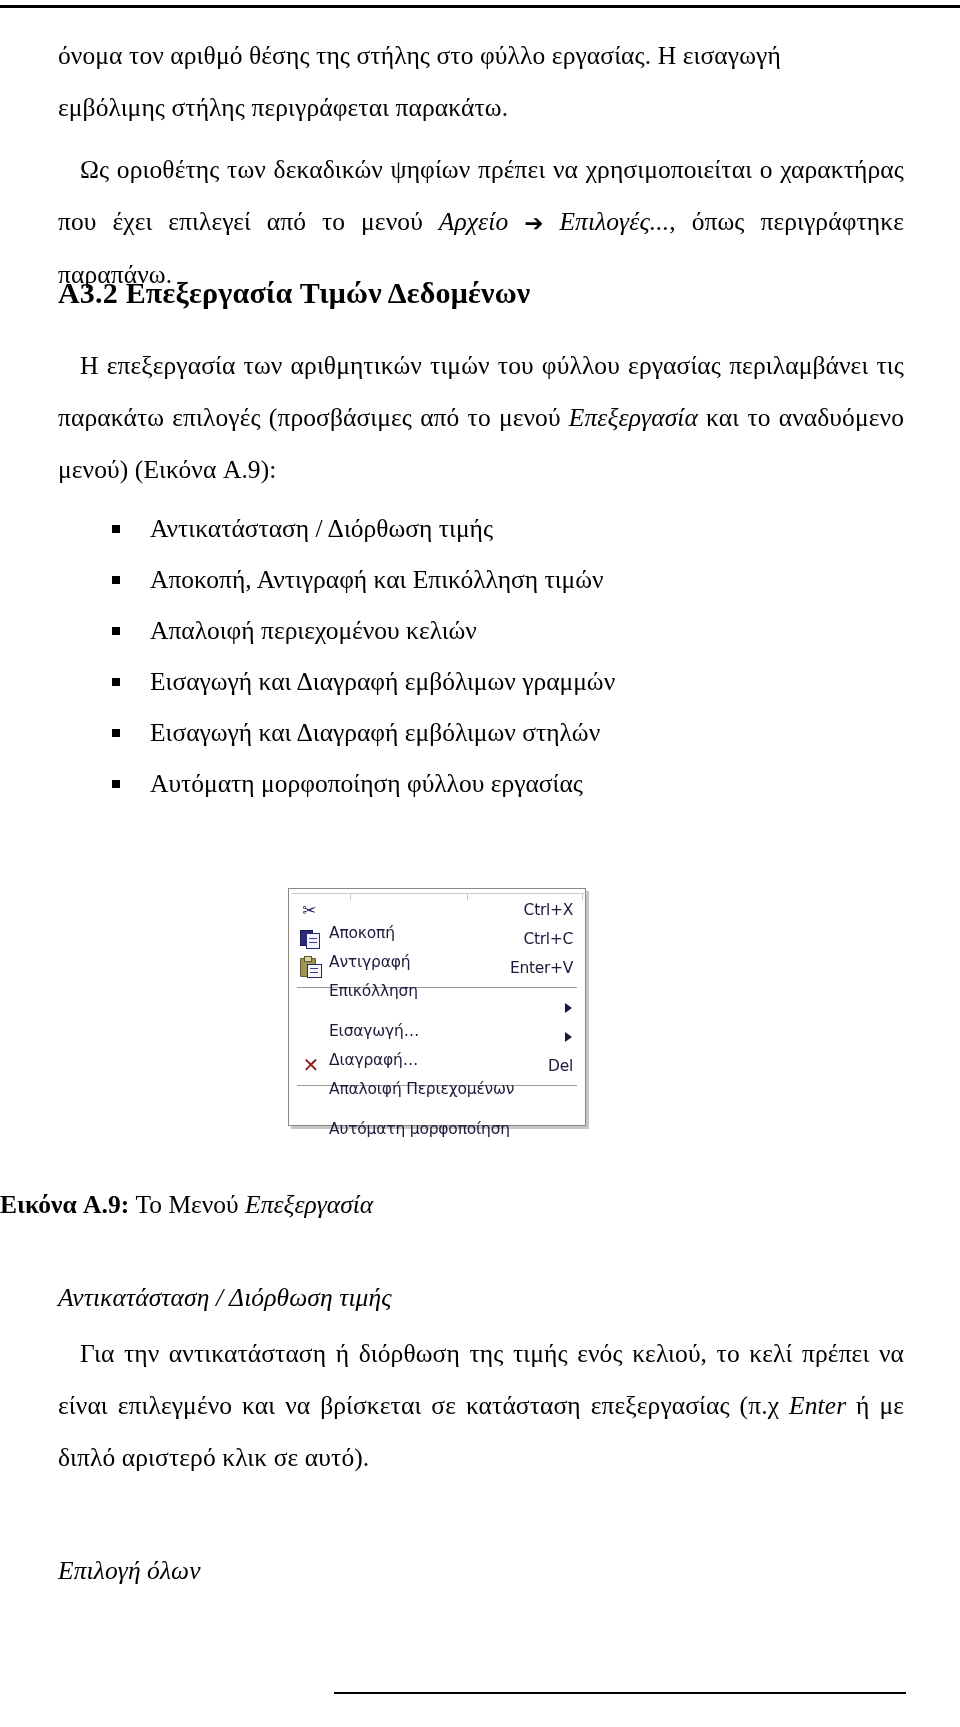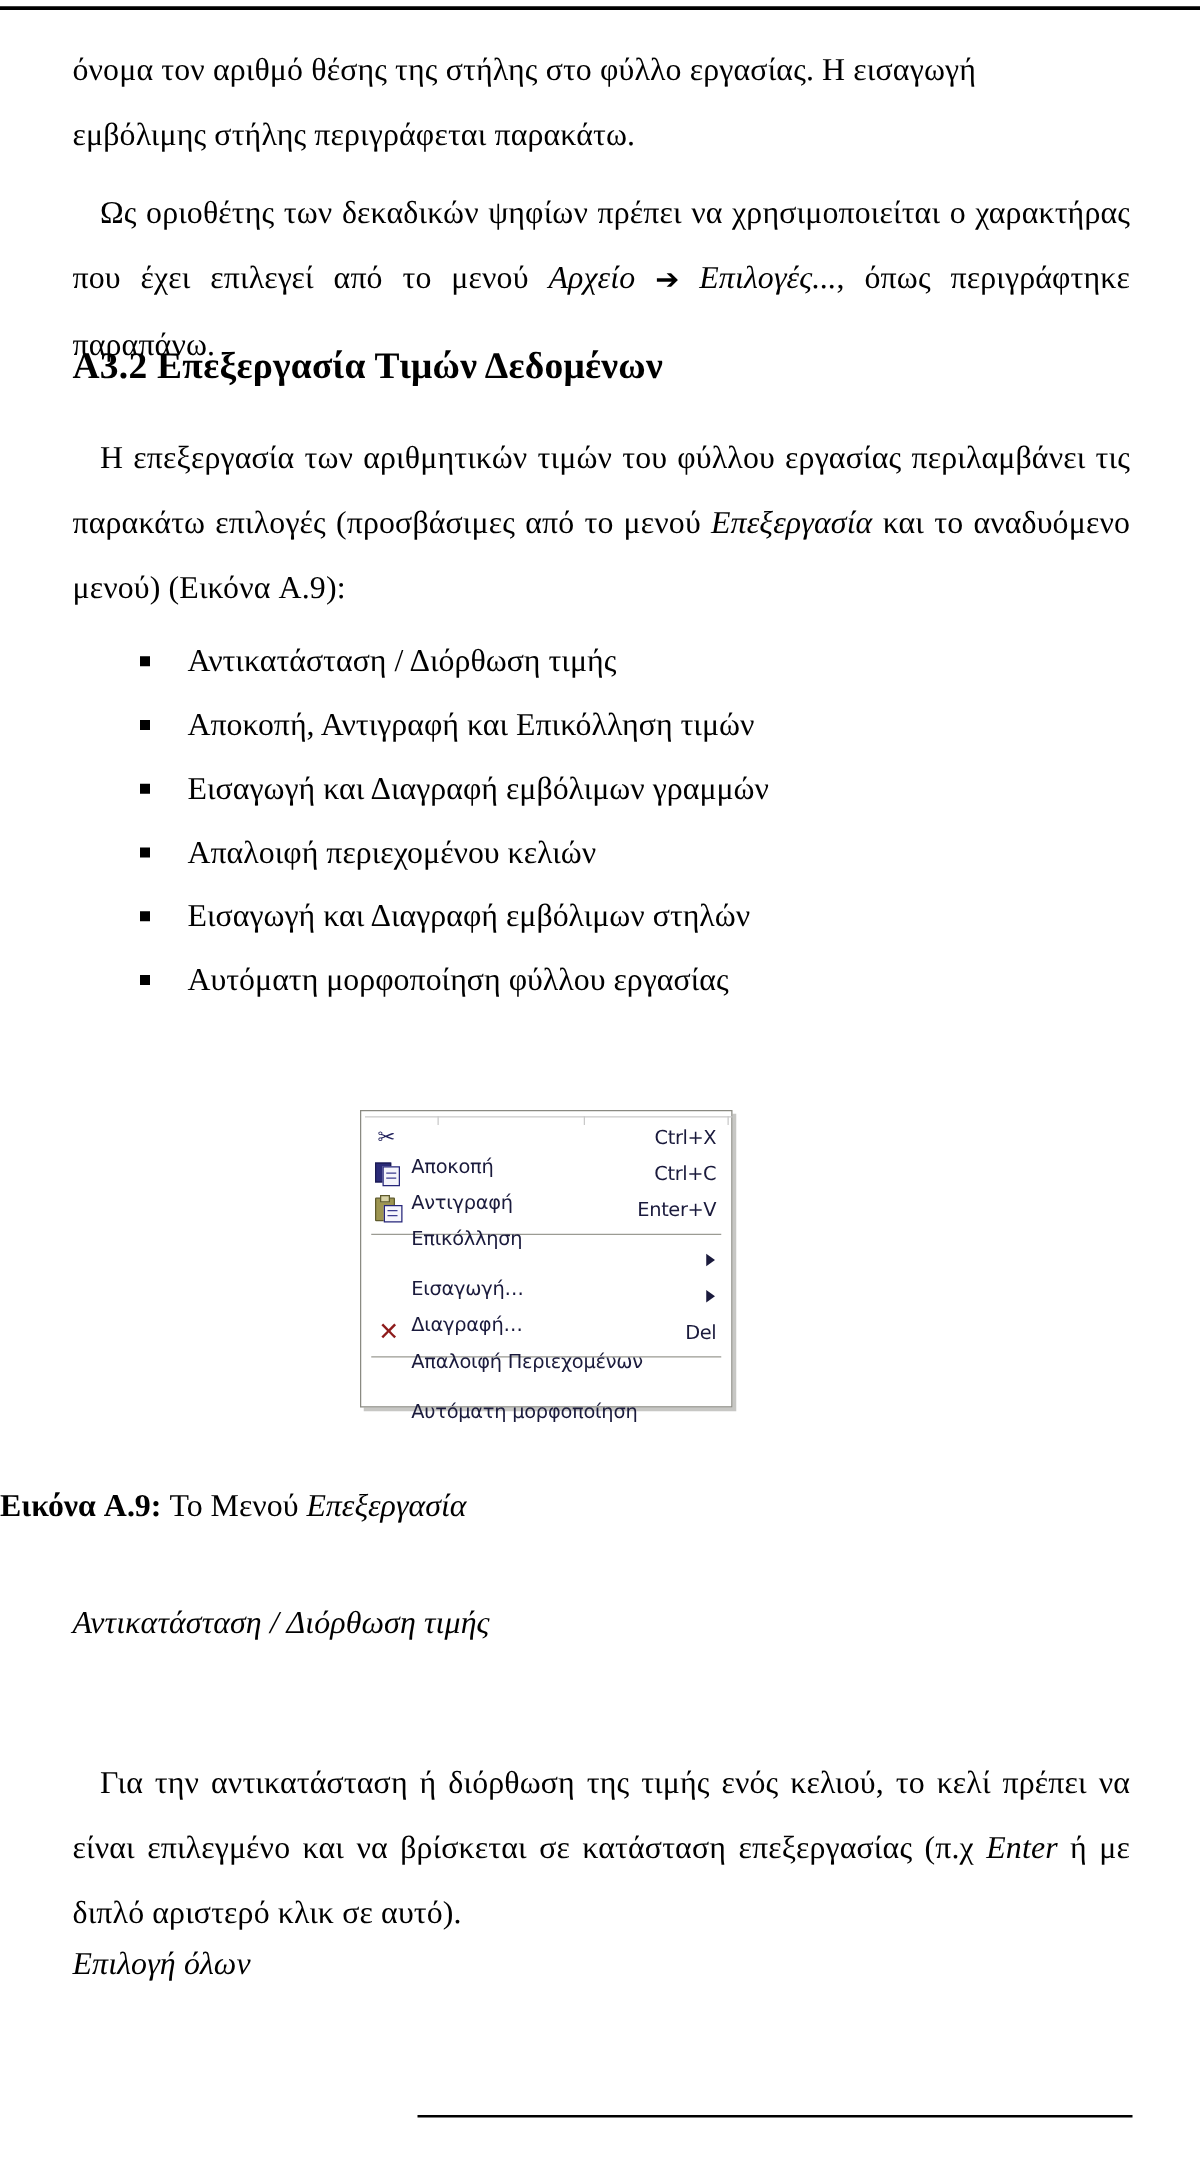--- a/index.html
+++ b/index.html
@@ -305,22 +305,22 @@
   </div>
 
   <div class="col" style="top:340px;">
     <p class="body-text indent"><span>Η επεξεργασία των αριθμητικών τιμών του φύλλου εργασίας περιλαμβάνει τις παρακάτω επιλογές (προσβάσιμες από το μενού </span><span class="ital">Επεξεργασία</span><span> και το αναδυόμενο μενού) (Εικόνα A.9):</span></p>
   </div>
 
   <div class="col" style="top:503px;">
     <ul class="bullets">
       <li><span class="sq"></span><span>Αντικατάσταση / Διόρθωση τιμής</span></li>
       <li><span class="sq"></span><span>Αποκοπή, Αντιγραφή και Επικόλληση τιμών</span></li>
+      <li><span class="sq"></span><span>Απαλοιφή περιεχομένου κελιών</span></li>
       <li><span class="sq"></span><span>Εισαγωγή και Διαγραφή εμβόλιμων γραμμών</span></li>
-      <li><span class="sq"></span><span>Απαλοιφή περιεχομένου κελιών</span></li>
       <li><span class="sq"></span><span>Εισαγωγή και Διαγραφή εμβόλιμων στηλών</span></li>
       <li><span class="sq"></span><span>Αυτόματη μορφοποίηση φύλλου εργασίας</span></li>
     </ul>
   </div>
 
   <div class="menu-shot">
     <div class="menu-box">
 
       <div class="menu-item">
         <span class="mi-icon">
@@ -389,21 +389,21 @@
   </div>
 
   <div class="caption" style="top:1185px;">
     <b>Εικόνα A.9:</b><span> Το Μενού </span><span class="ital">Επεξεργασία</span>
   </div>
 
   <div class="col" style="top:1272px;">
     <p class="body-text noindent ital" style="text-align:left;">Αντικατάσταση / Διόρθωση τιμής</p>
   </div>
 
-  <div class="col" style="top:1400px;">
+  <div class="col" style="top:1328px;">
     <p class="body-text indent"><span>Για την αντικατάσταση ή διόρθωση της τιμής ενός κελιού, το κελί πρέπει να είναι επιλεγμένο και να βρίσκεται σε κατάσταση επεξεργασίας (π.χ </span><span class="ital">Enter</span><span> ή με διπλό αριστερό κλικ σε αυτό).</span></p>
   </div>
 
   <div class="col" style="top:1545px;">
     <p class="body-text noindent ital" style="text-align:left;">Επιλογή όλων</p>
   </div>
 
   <div class="footer-rule"></div>
   <div class="page-number">13</div>
 

